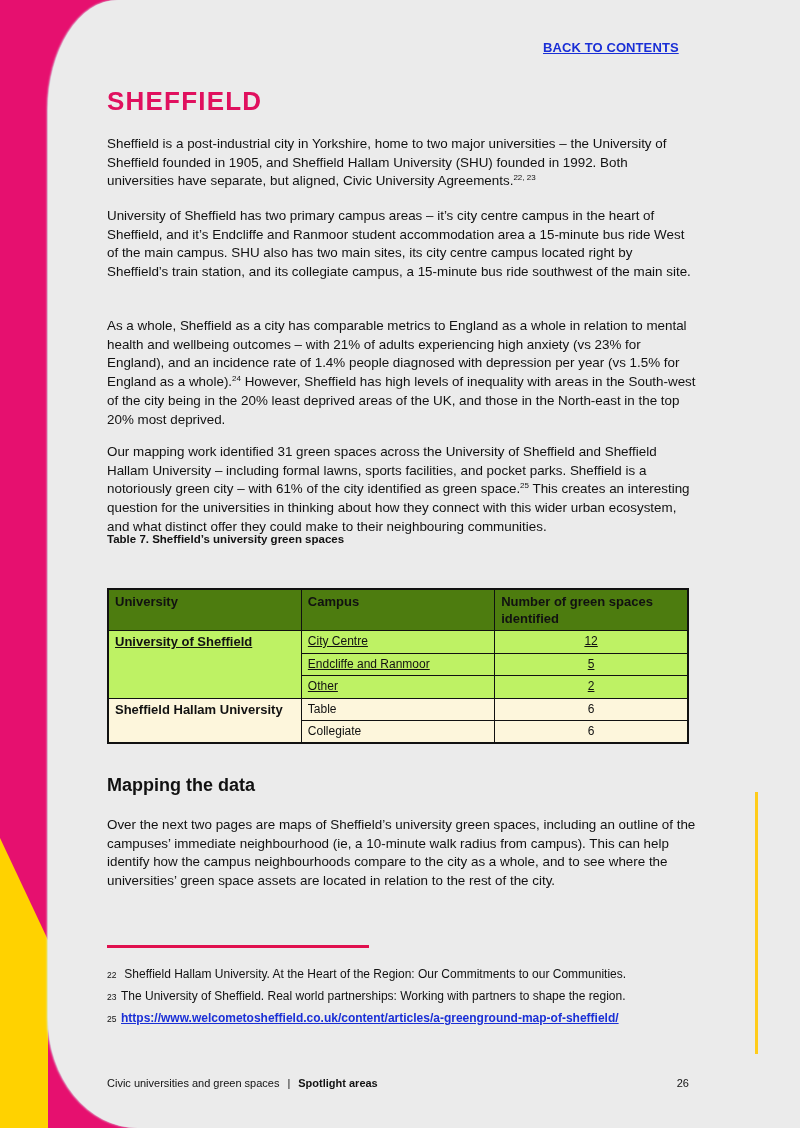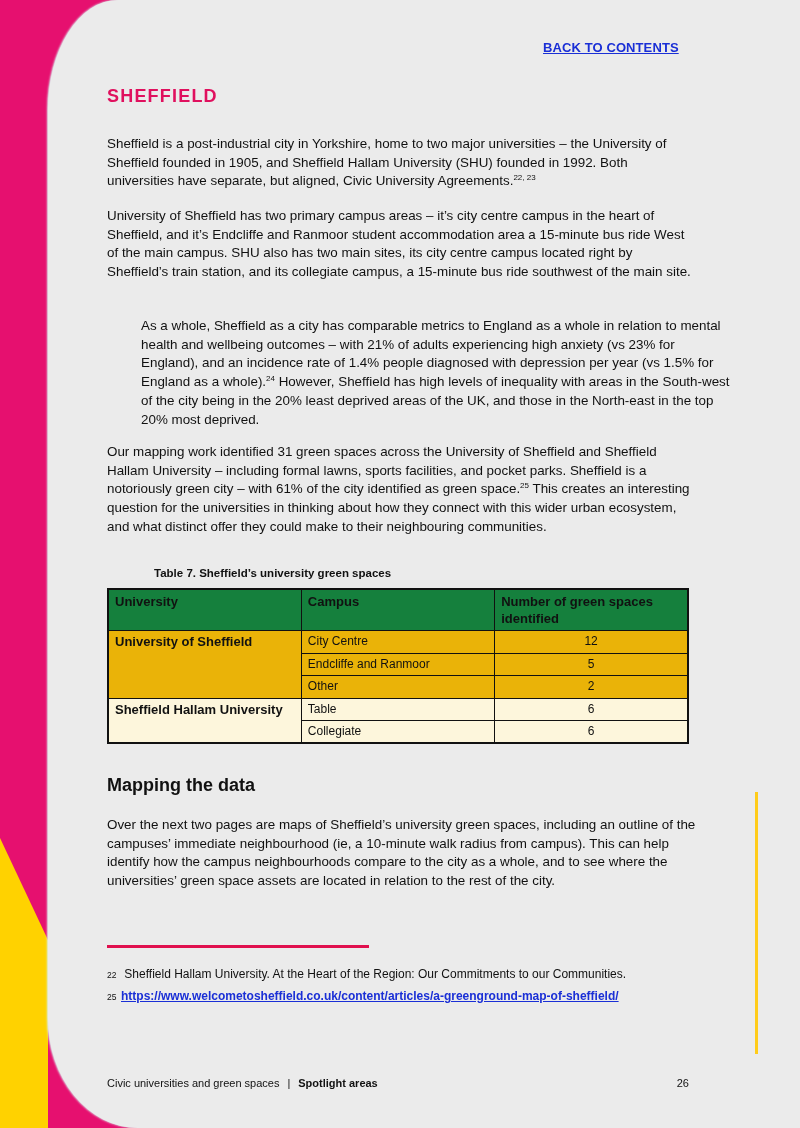--- a/index.html
+++ b/index.html
@@ -22,49 +22,49 @@
       border-bottom-left-radius: 90px 110px;
       box-shadow: -1px 0 2px #d9f0f0;
     }
     .back-link {
       position: absolute; left: 543px; top: 40px;
       font-size: 13px; font-weight: bold; color: #1a2fd6;
       text-decoration: underline; letter-spacing: 0.1px;
     }
     .page-title {
       position: absolute; left: 107px; top: 86px;
-      font-size: 18px; font-weight: bold; color: #e0105e;
+      font-size: 26px; font-weight: bold; color: #e0105e;
       letter-spacing: 1.2px;
     }
     .body-text {
       position: absolute; left: 107px; width: 590px;
       font-size: 13.4px; line-height: 18.7px; color: #111;
     }
     .body-text sup { font-size: 8px; line-height: 0; vertical-align: 5px; }
     #p1 { top: 135px; }
     #p2 { top: 207px; }
-    #p3 { top: 317px; margin-left: 34px; }
+    #p3 { top: 317px; }
     #p4 { top: 443px; }
     .table-caption {
-      position: absolute; left: 107px; top: 567px;
-      font-size: 11.5px; font-weight: bold; margin-left: 47px;
+      position: absolute; left: 107px; top: 533px;
+      font-size: 11.5px; font-weight: bold;
     }
     table.gs {
       position: absolute; left: 107px; top: 588px; width: 582px;
       border-collapse: collapse; font-size: 12px;
       border: 2px solid #111;
     }
     table.gs th, table.gs td { border: 1px solid #111; padding: 3px 6px; vertical-align: top; }
     table.gs th {
-      background: #15803d; font-size: 13px; font-weight: bold; text-align: left;
+      background: #4d7c0f; font-size: 13px; font-weight: bold; text-align: left;
       height: 26px; line-height: 17px;
     }
     table.gs td { height: 22.5px; line-height: 15px; }
     table.gs td.uni { font-weight: bold; font-size: 13px; }
-    table.gs tr.uos td { background: #eab308; }
+    table.gs tr.uos td { background: #bef264; text-decoration: underline; }
     table.gs tr.shu td { background: #fdf6dc; }
     table.gs td.num { text-align: center; }
     .section-heading {
       position: absolute; left: 107px; top: 775px;
       font-size: 18px; font-weight: bold;
     }
     #p5 { top: 816px; }
     .accent-bar {
       position: absolute; left: 755px; top: 792px; width: 3px; height: 262px;
       background: #ffcc1a;
@@ -147,20 +147,21 @@
 <h2 class="section-heading">Mapping the data</h2>
 
 <p class="body-text" id="p5">Over the next two pages are maps of Sheffield’s university green spaces, including an outline of the campuses’ immediate neighbourhood (ie, a 10-minute walk radius from campus). This can help identify how the campus neighbourhoods compare to the city as a whole, and to see where the universities’ green space assets are located in relation to the rest of the city.</p>
 
 <div class="accent-bar"></div>
 
 <div class="fn-rule"></div>
 
 <div class="footnotes">
   <div class="fn"><span class="fn-num">22</span><span> Sheffield Hallam University. At the Heart of the Region: Our Commitments to our Communities.</span></div>
+  <div class="fn"><span class="fn-num">23</span><span>The University of Sheffield. Real world partnerships: Working with partners to shape the region.</span></div>
   <div class="fn"><span class="fn-num">25</span><a title="https://www.welcometosheffield.co.uk/content/articles/a-greenground-map-of-sheffield/">https://www.welcometosheffield.co.uk/content/articles/a-greenground-map-of-sheffield/</a></div>
 </div>
 
 <div class="footer">
   <span>Civic universities and green spaces</span>
   <span class="sep">|</span>
   <span class="section">Spotlight areas</span>
   <span class="pgnum">26</span>
 </div>
 

